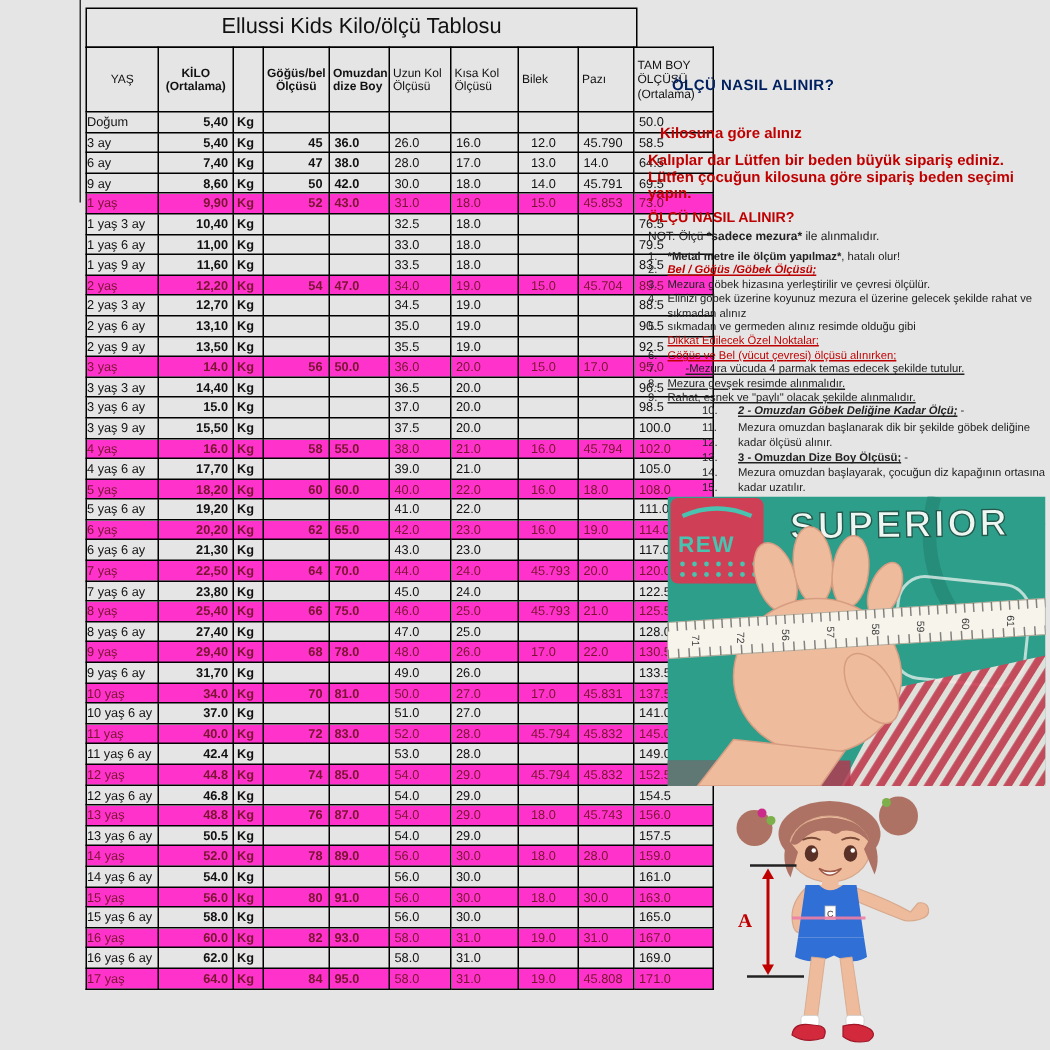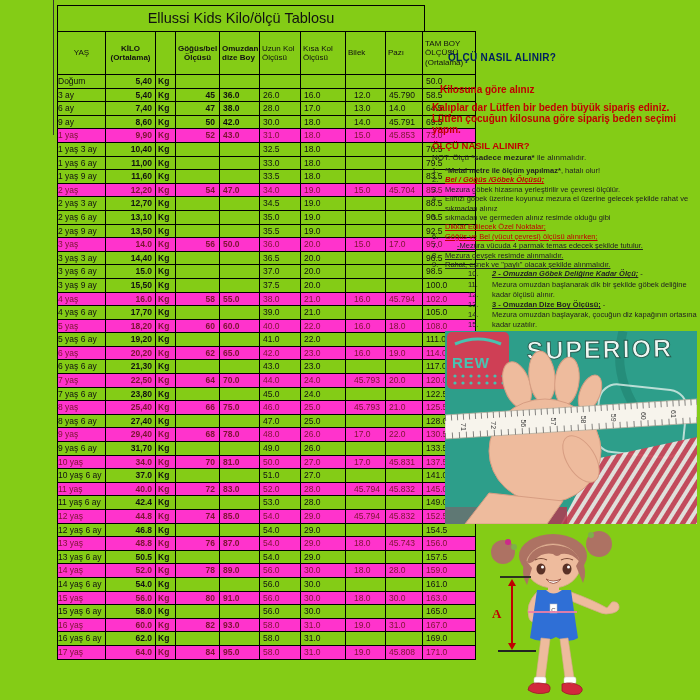--- a/index.html
+++ b/index.html
@@ -1,17 +1,17 @@
 <!DOCTYPE html>
 <html style="--magenta: #ff33cc; --magenta-text: #7a1430; --red: #c00000; --blue: #002060; --teal: #2d9e8a; --patch: #cf3f55; --skin: #eebb9d; --hair: #ad7263; --suit: #2f6fd6; --shoe: #d2293d;"><head>
 <meta charset="utf-8">
 <style>
   html,body{margin:0;padding:0;}
   body{width:700px;height:700px;background:#fff;font-family:"Liberation Sans",sans-serif;position:relative;overflow:hidden;}
-  #page{position:absolute;inset:0;background:#84cc16;}
+  #page{position:absolute;inset:0;background:#e5e5e5;}
   #left-rule{position:absolute;left:53px;top:0;width:1px;height:135px;background:#333;}
   #tablewrap{position:absolute;left:57px;top:5px;width:368px;}
   #title{border:1px solid #000;height:25px;line-height:25px;text-align:center;font-size:14.5px;color:#111;}
   table{border-collapse:collapse;table-layout:fixed;width:368px;margin-top:-1px;}
   th,td{border:1px solid #000;overflow:hidden;white-space:nowrap;}
   th{font-size:8px;font-weight:normal;white-space:pre-line;line-height:1.15;height:40px;padding:1px 2px;text-align:left;vertical-align:middle;color:#111;}
   td{font-size:8.5px;height:12.6px;line-height:12.6px;padding:0 0 0 3px;color:#111;}
   .col-age{width:43px;} .col-kilo{width:45px;} .col-unit{width:15px;}
   .col-gogus{width:39px;} .col-omuzdan{width:35px;} .col-uzun{width:36px;}
   .col-kisa{width:40px;} .col-bilek{width:35px;} .col-pazi{width:32px;} .col-tam{width:48px;}

